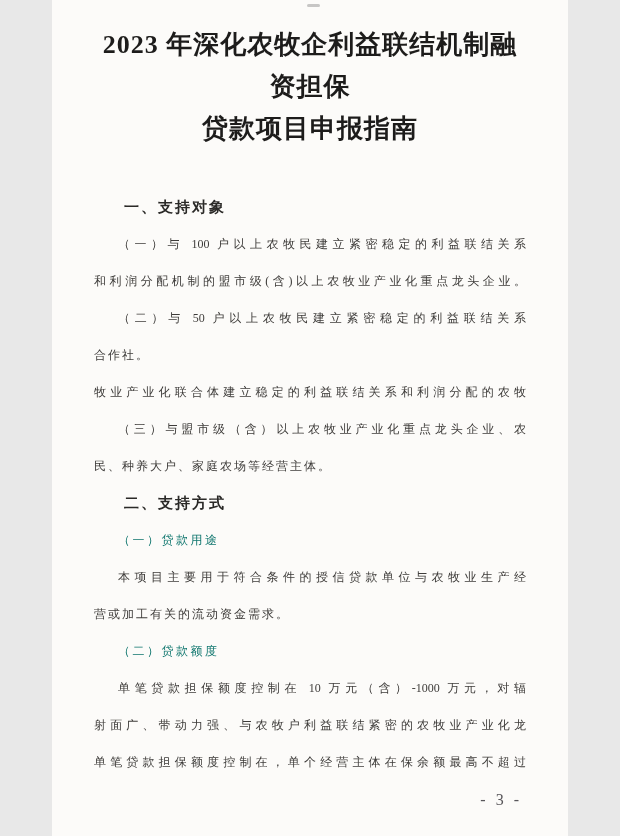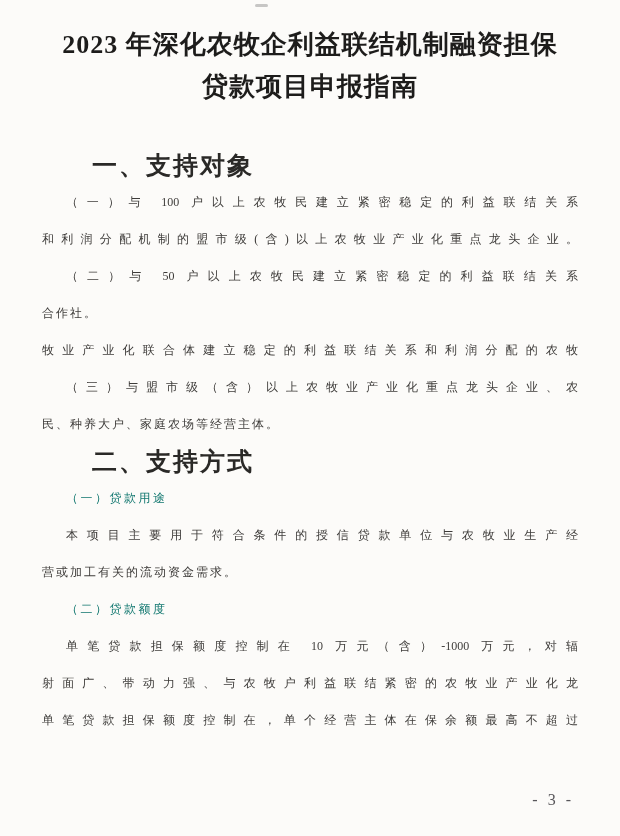--- a/index.html
+++ b/index.html
@@ -2,21 +2,21 @@
 <html><head>
 <meta charset="utf-8">
 <style>
   html, body {
     margin: 0;
     padding: 0;
     background: #e8e8e8;
   }
   .page {
     position: relative;
-    width: 620px;
+    width: 516px;
     height: 836px;
     margin: 0 auto;
     background: #fcfbf9;
     overflow: hidden;
     font-family: "Liberation Serif", "DejaVu Serif", serif;
     color: #3e3c3a;
   }
   .content {
     padding: 0 42px;
   }
@@ -43,21 +43,21 @@
   }
   .ind {
     text-indent: 2em;
   }
   .last {
     letter-spacing: 2px;
   }
   .sec-heading {
     font-weight: bold;
     color: #2a2927;
-    font-size: 25px;
+    font-size: 15px;
     letter-spacing: 2px;
   }
   .sec1 { margin-top: 39px; }
   .sub-heading {
     color: #0f766e;
     letter-spacing: 2.5px;
   }
   .page-number {
     position: absolute;
     top: 791px;

